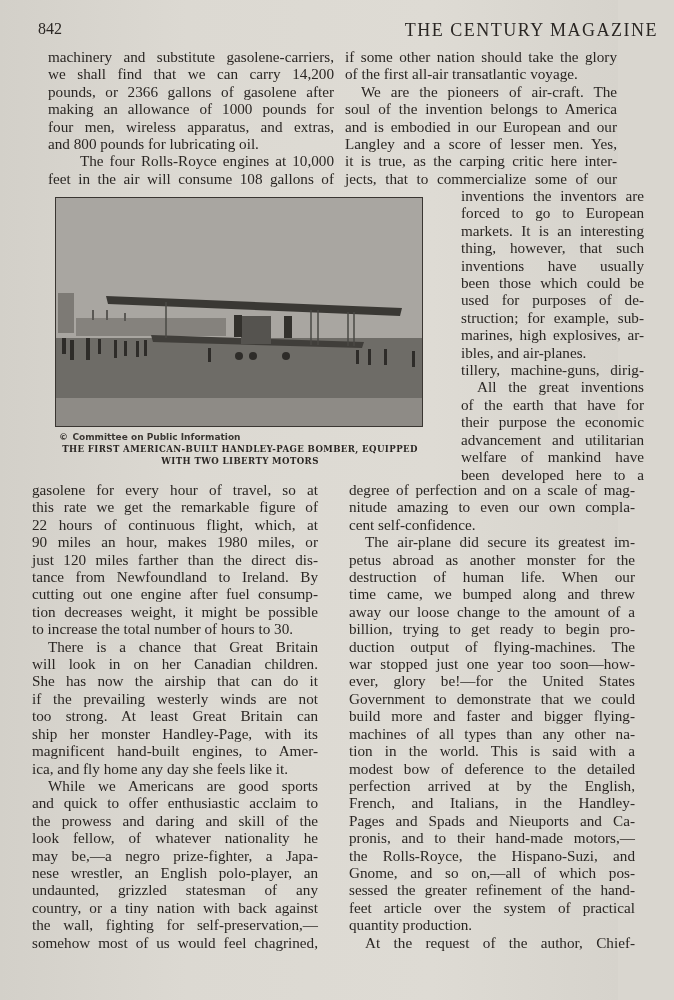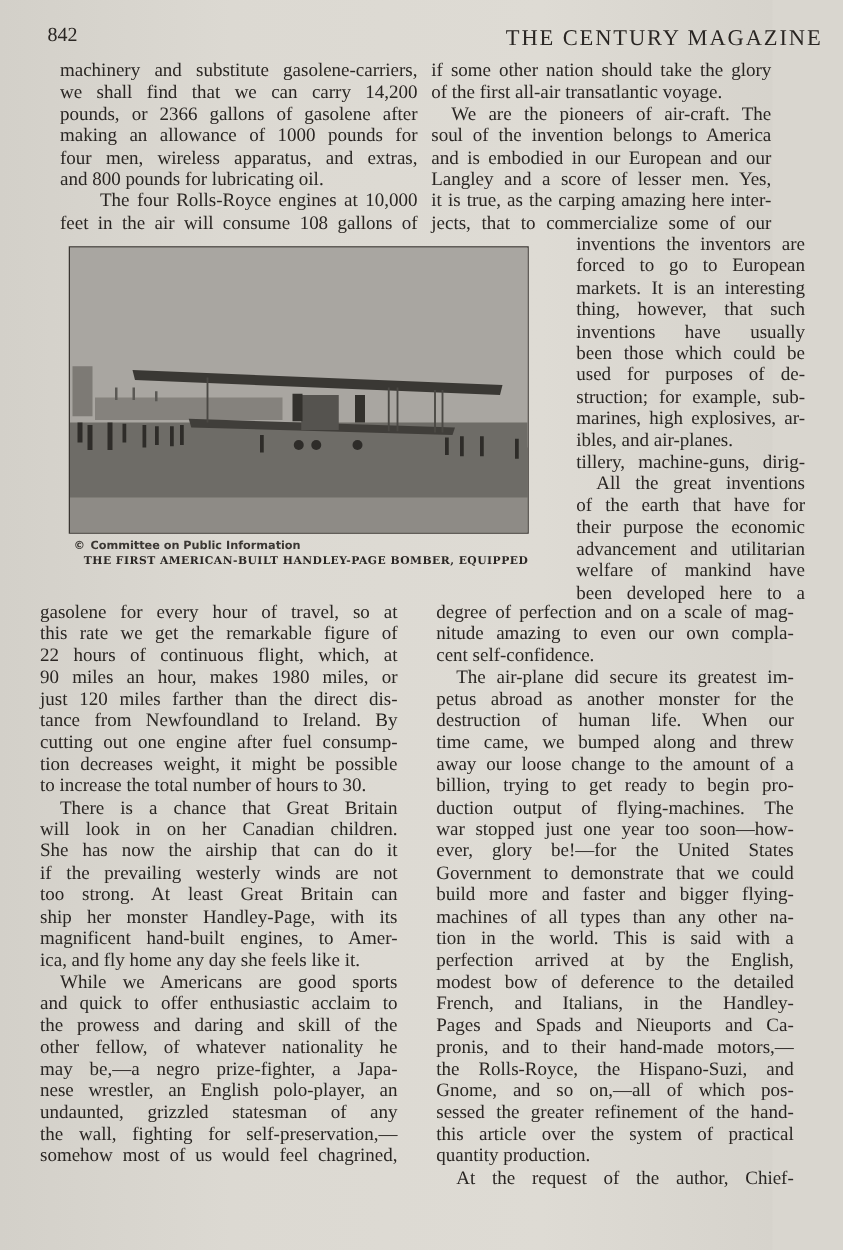--- a/index.html
+++ b/index.html
@@ -17,21 +17,21 @@
   .c1a{left:48px;top:48px;width:286px;}
   .c2a{left:345px;top:48px;width:272px;}
   .c2b{left:437px;top:187px;width:183px;margin-left:24px;}
   .c1b{left:32px;top:481px;width:286px;}
   .c2c{left:349px;top:481px;width:286px;}
   .figure{position:absolute;left:55px;top:197px;width:370px;height:230px;}
   .photo{position:absolute;left:0;top:0;width:368px;height:230px;border:1px solid #3a3632;box-sizing:border-box;
     background:linear-gradient(180deg,#a6a39e 0%,#b0ada8 45%,#8f8c86 62%,#6c6a65 70%,#7a7873 88%,#9b9892 100%);overflow:hidden;}
   .caption{position:absolute;left:55px;top:431px;width:370px;font-size:9.5px;line-height:12px;}
   .credit{font-family:"DejaVu Sans",sans-serif;font-size:9px;margin-left:4px;font-weight:bold;color:#3a3632;}
-  .capt{text-align:left;font-family:"DejaVu Serif",serif;font-weight:bold;letter-spacing:.4px;font-size:8.6px;margin-left:12px;}
+  .capt{text-align:center;font-family:"DejaVu Serif",serif;font-weight:bold;letter-spacing:.4px;font-size:8.6px;}
 </style>
 </head>
 <body>
 
 <div class="page">
 
   <div class="header">
     <span class="pagenum">842</span>
     <div class="runhead">THE CENTURY MAGAZINE</div>
   </div>
@@ -47,21 +47,21 @@
     <span class="line">feet in the air will consume 108 gallons of</span>
   </div>
 
   <div class="col c2a">
     <span class="line">if some other nation should take the glory</span>
     <span class="line last">of the first all-air transatlantic voyage.</span>
     <span class="line" style="padding-left:16px">We are the pioneers of air-craft. The</span>
     <span class="line">soul of the invention belongs to America</span>
     <span class="line">and is embodied in our European and our</span>
     <span class="line">Langley and a score of lesser men. Yes,</span>
-    <span class="line">it is true, as the carping amazing here inter-</span>
+    <span class="line">it is true, as the carping critic here inter-</span>
     <span class="line">jects, that to commercialize some of our</span>
   </div>
 
   <div class="col c2b">
     <span class="line">inventions the inventors are</span>
     <span class="line">forced to go to European</span>
     <span class="line">markets. It is an interesting</span>
     <span class="line">thing, however, that such</span>
     <span class="line">inventions have usually</span>
     <span class="line">been those which could be</span>
@@ -119,20 +119,21 @@
         </g>
       </svg>
     </div>
   </div>
   <div class="caption">
     <div>
       <span class="credit">©</span>
       <span class="credit" style="margin-left:2px">Committee on Public Information</span>
     </div>
     <div class="capt">THE FIRST AMERICAN-BUILT HANDLEY-PAGE BOMBER, EQUIPPED</div>
+    <div class="capt">WITH TWO LIBERTY MOTORS</div>
   </div>
 
   <div class="col c1b">
     <span class="line">gasolene for every hour of travel, so at</span>
     <span class="line">this rate we get the remarkable figure of</span>
     <span class="line">22 hours of continuous flight, which, at</span>
     <span class="line">90 miles an hour, makes 1980 miles, or</span>
     <span class="line">just 120 miles farther than the direct dis-</span>
     <span class="line">tance from Newfoundland to Ireland. By</span>
     <span class="line">cutting out one engine after fuel consump-</span>
@@ -142,24 +143,25 @@
     <span class="line">will look in on her Canadian children.</span>
     <span class="line">She has now the airship that can do it</span>
     <span class="line">if the prevailing westerly winds are not</span>
     <span class="line">too strong. At least Great Britain can</span>
     <span class="line">ship her monster Handley-Page, with its</span>
     <span class="line">magnificent hand-built engines, to Amer-</span>
     <span class="line last">ica, and fly home any day she feels like it.</span>
     <span class="line" style="padding-left:16px">While we Americans are good sports</span>
     <span class="line">and quick to offer enthusiastic acclaim to</span>
     <span class="line">the prowess and daring and skill of the</span>
-    <span class="line">other fellow, of whatever nationality he</span>
+    <span class="line">look fellow, of whatever nationality he</span>
     <span class="line">may be,—a negro prize-fighter, a Japa-</span>
     <span class="line">nese wrestler, an English polo-player, an</span>
     <span class="line">undaunted, grizzled statesman of any</span>
+    <span class="line">country, or a tiny nation with back against</span>
     <span class="line">the wall, fighting for self-preservation,—</span>
     <span class="line">somehow most of us would feel chagrined,</span>
   </div>
 
   <div class="col c2c">
     <span class="line">degree of perfection and on a scale of mag-</span>
     <span class="line">nitude amazing to even our own compla-</span>
     <span class="line last">cent self-confidence.</span>
     <span class="line" style="padding-left:16px">The air-plane did secure its greatest im-</span>
     <span class="line">petus abroad as another monster for the</span>
@@ -167,26 +169,26 @@
     <span class="line">time came, we bumped along and threw</span>
     <span class="line">away our loose change to the amount of a</span>
     <span class="line">billion, trying to get ready to begin pro-</span>
     <span class="line">duction output of flying-machines. The</span>
     <span class="line">war stopped just one year too soon—how-</span>
     <span class="line">ever, glory be!—for the United States</span>
     <span class="line">Government to demonstrate that we could</span>
     <span class="line">build more and faster and bigger flying-</span>
     <span class="line">machines of all types than any other na-</span>
     <span class="line">tion in the world. This is said with a</span>
+    <span class="line">modest bow of deference to the detailed</span>
     <span class="line">perfection arrived at by the English,</span>
-    <span class="line">modest bow of deference to the detailed</span>
     <span class="line">French, and Italians, in the Handley-</span>
     <span class="line">Pages and Spads and Nieuports and Ca-</span>
     <span class="line">pronis, and to their hand-made motors,—</span>
     <span class="line">the Rolls-Royce, the Hispano-Suzi, and</span>
     <span class="line">Gnome, and so on,—all of which pos-</span>
     <span class="line">sessed the greater refinement of the hand-</span>
-    <span class="line">this article over the system of practical</span>
+    <span class="line">feet article over the system of practical</span>
     <span class="line last">quantity production.</span>
     <span class="line" style="padding-left:16px">At the request of the author, Chief-</span>
   </div>
 
 </div>
 
 </body></html>

